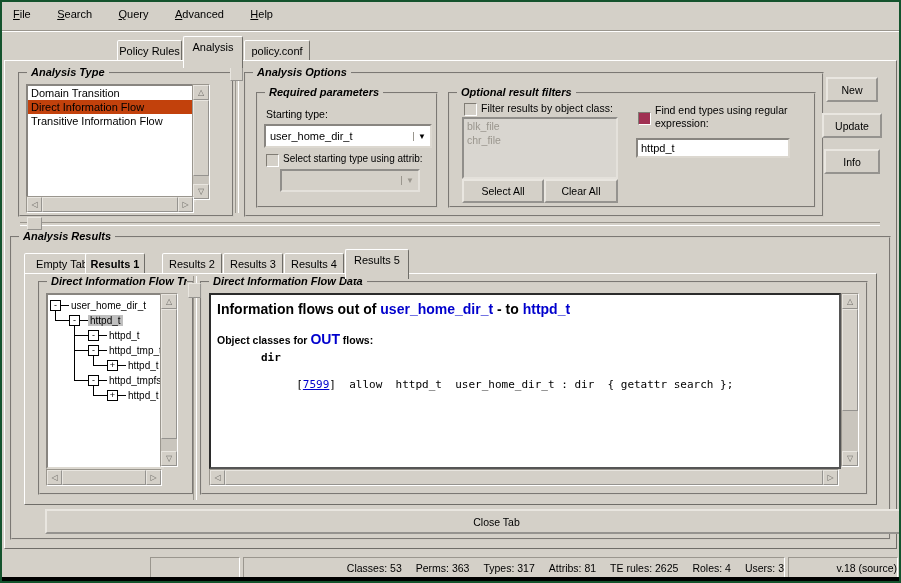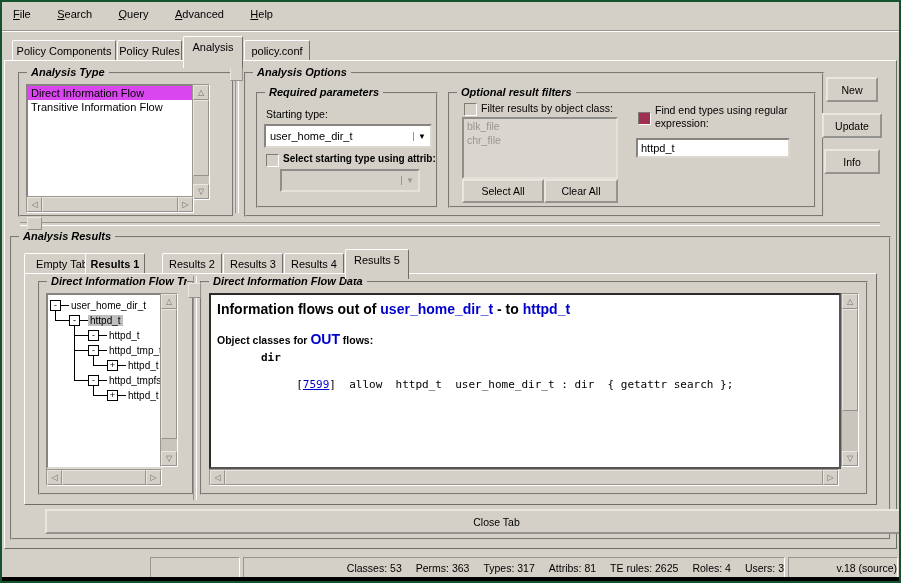--- a/index.html
+++ b/index.html
@@ -24,21 +24,21 @@
     font-size:11px;display:flex;align-items:flex-start;justify-content:center;padding-top:4px;}
   .tab.sel{z-index:5;border-bottom:none;}
   .checkbox{width:11px;height:11px;background:#d4d0c8;border:1px solid;
     border-color:#807c74 #ffffff #ffffff #807c74;}
   .checkbox.checked{background:#a03052;}
   .combo{background:#fff;border:2px inset #dcd8d0;font-size:11px;display:flex;align-items:center;}
   .combo .val{flex:1;padding-left:4px;white-space:nowrap;overflow:hidden;}
   .combo .arr{width:16px;text-align:center;font-size:8px;border-left:1px solid #9a968e;}
   .combo.disabled{background:#d4d0c8;border:2px inset #e4e1db;color:#8e8a82;}
   .list-item{font-size:11px;padding:1px 3px;white-space:nowrap;}
-  .list-item.sel{background:#d946ef;}
+  .list-item.sel{background:#c2410c;}
   .list-item.dis{color:#9a968e;font-size:10.5px;}
   
   .sb{background:#c9c5bd;border:1px solid;border-color:#9a968e #ffffff #ffffff #9a968e;display:flex;}
   .sb-v{flex-direction:column;}
   .sb-h{flex-direction:row;}
   .sb-btn{flex:0 0 13px;background:#d4d0c8;border:1px outset #e9e6e0;
     display:flex;align-items:center;justify-content:center;}
   .sb-glyph{font-size:8px;color:#6f6d68;line-height:1;}
   .sb-track{flex:1;position:relative;}
   .sb-thumb{position:absolute;background:#d4d0c8;border:1px outset #e9e6e0;}
@@ -77,38 +77,36 @@
 
   <div class="abs" style="left:2px;top:2px;right:2px;height:26px;">
     <div class="menu-item"><span class="u">F</span><span>ile</span></div>
     <div class="menu-item"><span class="u">S</span><span>earch</span></div>
     <div class="menu-item"><span class="u">Q</span><span>uery</span></div>
     <div class="menu-item"><span class="u">A</span><span>dvanced</span></div>
     <div class="menu-item"><span class="u">H</span><span>elp</span></div>
   </div>
   <div class="abs" style="left:0;top:28px;right:0;height:0;border-top:1px solid #9a968e;border-bottom:1px solid #fff;"></div>
 
-  <div class="tab" style="left:10px;top:38px;width:102px;height:21px;">
-      <span>Policy Components</span>
-    </div>
   <div class="tab" style="left:115px;top:38px;width:63px;height:21px;">
       <span>Policy Rules</span>
     </div>
   <div class="tab sel" style="left:181px;top:34px;width:58px;height:27px;">
       <span>Analysis</span>
     </div>
   <div class="tab" style="left:242px;top:38px;width:64px;height:21px;">
       <span>policy.conf</span>
     </div>
 
   <div class="abs raised-thin" style="left:2px;top:58px;width:891px;height:487px;"></div>
 
   <div class="lf" style="left:16px;top:70px;width:212px;height:141px;">
     <span class="lf-title">Analysis Type</span>
     <div class="abs field" style="left:6px;top:10px;width:166px;height:114px;overflow:hidden;">
+      <div class="list-item">Domain Transition</div>
       <div class="list-item sel">Direct Information Flow</div>
       <div class="list-item">Transitive Information Flow</div>
     </div>
     <div class="abs sb sb-v" style="left:172px;top:10px;width:16px;height:114px;">
       <div class="sb-btn">
           <span class="sb-glyph">△</span>
         </div>
       <div class="sb-track">
           <div class="sb-thumb" style="top:0;height:74px;"></div>
         </div>
@@ -136,21 +134,21 @@
     <span class="lf-title">Analysis Options</span>
 
     <div class="lf" style="left:10px;top:18px;width:178px;height:112px;">
       <span class="lf-title">Required parameters</span>
       <div class="abs lbl" style="left:8px;top:14px;">Starting type:</div>
       <div class="abs combo" style="left:6px;top:30px;width:164px;height:20px;">
         <span class="val">user_home_dir_t</span>
         <span class="arr">▼</span>
       </div>
       <div class="abs checkbox" style="left:8px;top:60px;"></div>
-      <div class="abs lbl" style="left:25px;top:59px;font-size:10px;font-weight:bold;">Select starting type using attrib:</div>
+      <div class="abs lbl" style="left:25px;top:59px;font-size:10px;">Select starting type using attrib:</div>
       <div class="abs combo disabled" style="left:22px;top:75px;width:136px;height:19px;">
         <span class="val"></span>
         <span class="arr" style="color:#9a968e;">▼</span>
       </div>
     </div>
 
     <div class="lf" style="left:202px;top:18px;width:364px;height:112px;">
       <span class="lf-title">Optional result filters</span>
       <div class="abs checkbox" style="left:14px;top:9px;"></div>
       <div class="abs lbl" style="left:31px;top:8px;">Filter results by object class:</div>

